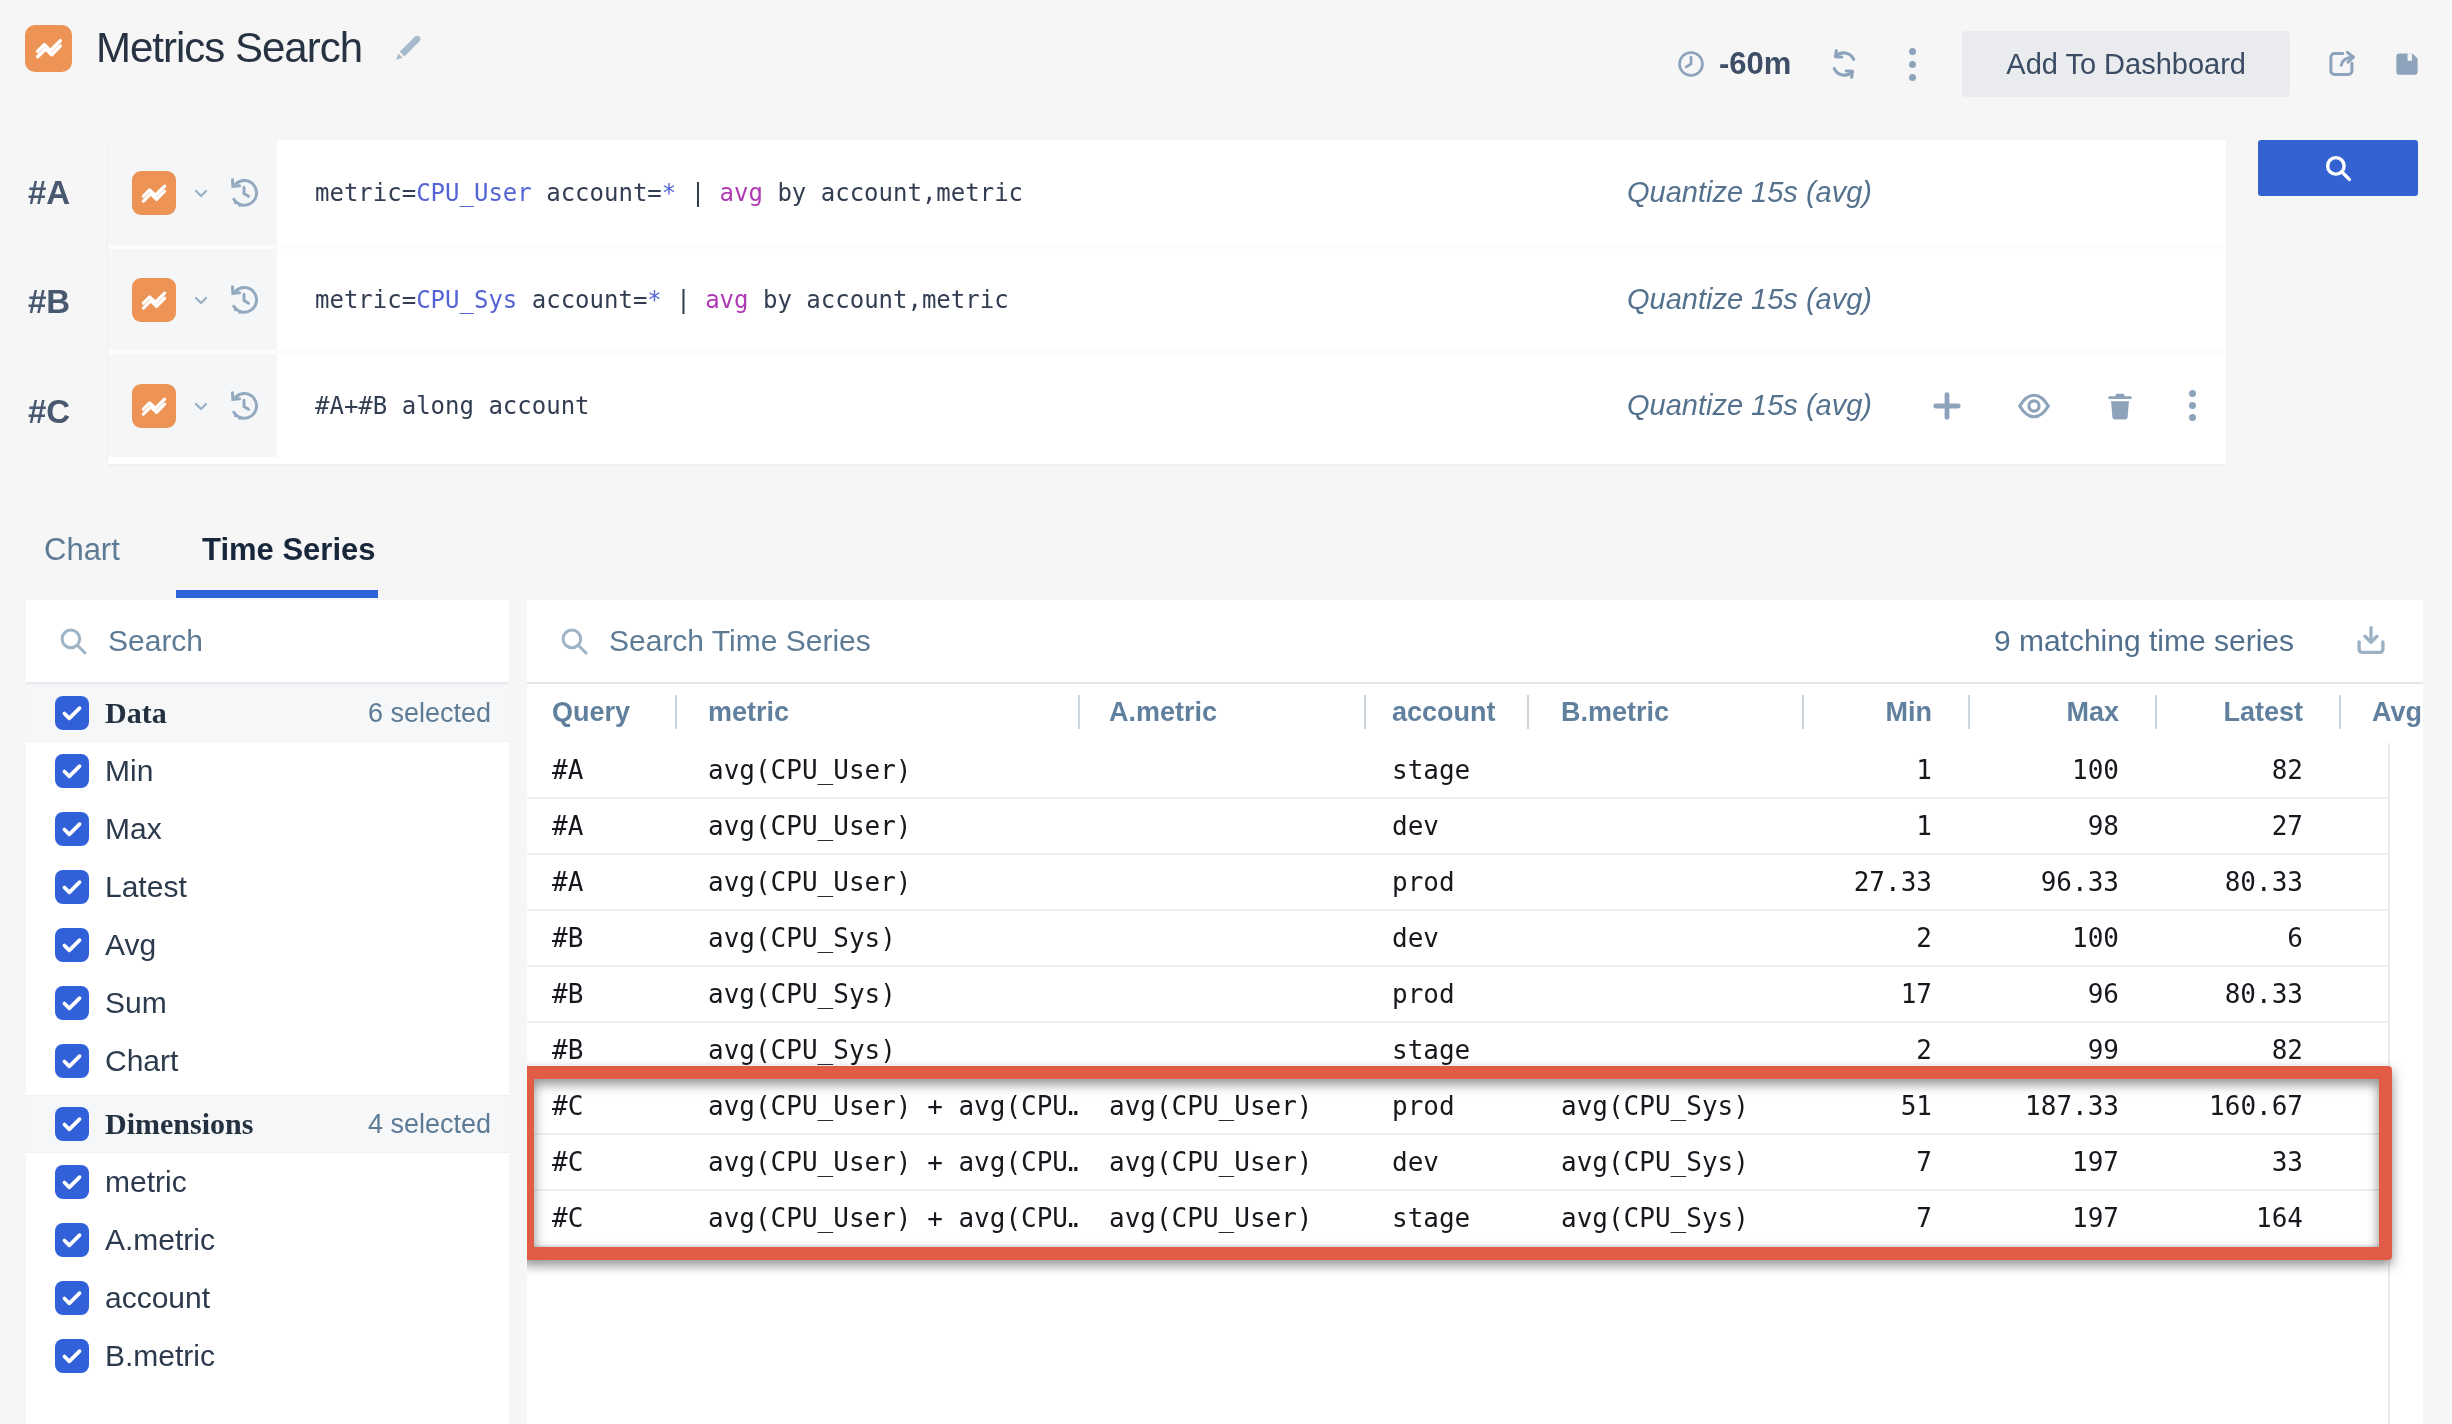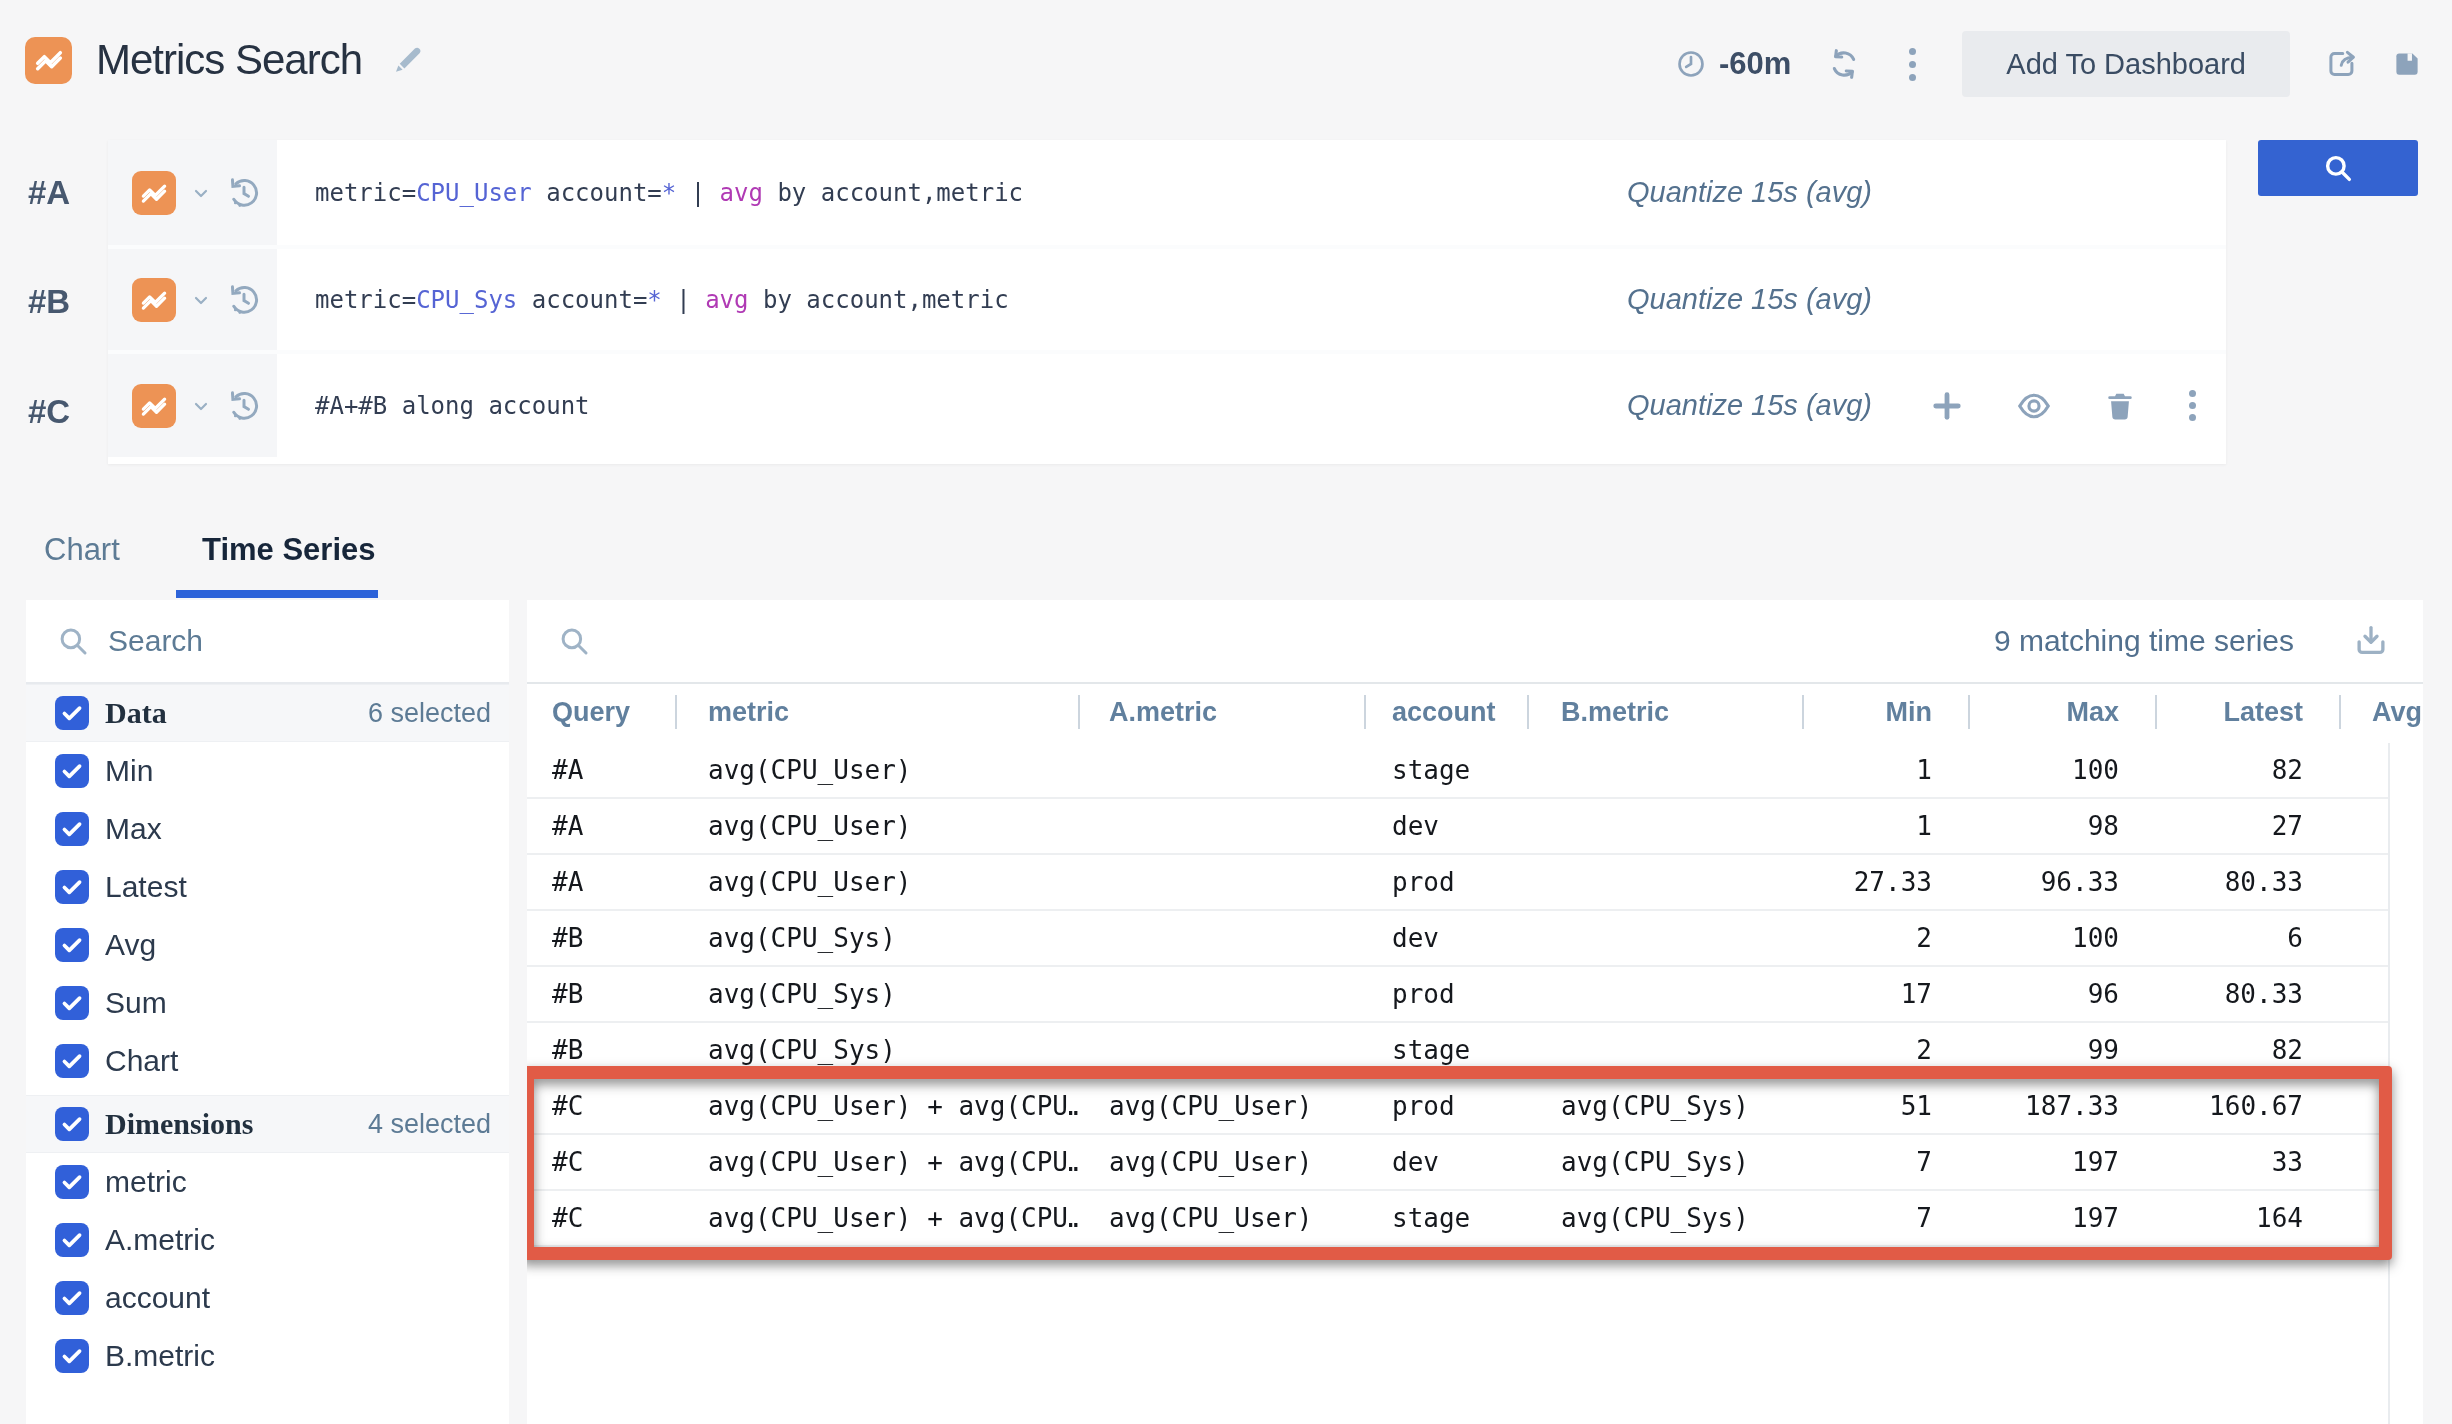--- a/index.html
+++ b/index.html
@@ -2,21 +2,21 @@
 <html><head>
 <meta charset="utf-8">
 <style>
   * { margin:0; padding:0; box-sizing:border-box; }
   html,body { background:#f6f6f7; }
   body { font-family:"Liberation Sans", sans-serif; }
   .screen { position:relative; width:2452px; height:1424px; overflow:hidden; background:#f6f6f7; }
   .icon svg { display:block; }
 
   
-  .title-wrap { position:absolute; left:25px; top:36px; display:flex; align-items:center; gap:24px; }
+  .title-wrap { position:absolute; left:25px; top:24px; display:flex; align-items:center; gap:24px; }
   .app-tile { width:47px; height:47px; border-radius:10px; background:#ed9355; display:flex; align-items:center; justify-content:center; }
   h1.page-title { font-size:42px; font-weight:500; letter-spacing:-1px; color:#273242; }
   .pencil-btn { margin-left:4px; cursor:pointer; }
 
   .topbar-right { position:absolute; right:28px; top:26px; height:76px; display:flex; align-items:center; }
   .tr-clock { margin-right:12px; }
   .time-range { font-size:31px; font-weight:600; color:#3d4e66; cursor:pointer; }
   .tr-refresh { margin-left:36px; cursor:pointer; }
   .kebab { margin-left:44px; display:flex; flex-direction:column; gap:6px; cursor:pointer; padding:4px; }
   .kebab i { width:7px; height:7px; border-radius:50%; background:#8da3bb; }
@@ -421,20 +421,21 @@
   </aside>
 
   <section class="tablepanel">
     <div class="table-toolbar">
       <span class="icon">
         <svg width="34" height="34" viewBox="0 0 24 24" fill="none" stroke="#9fb3c6" stroke-width="2.1" stroke-linecap="round">
           <circle cx="10.5" cy="10.5" r="6.2"></circle>
             <path d="M15.2 15.2 L20.5 20.5"></path>
         </svg>
       </span>
+      <input placeholder="Search Time Series" style="">
       <span class="matching">9 matching time series</span>
       <span class="icon dl">
         <svg width="38" height="38" viewBox="0 0 24 24" fill="none" stroke="#9db1c4" stroke-width="2.1" stroke-linecap="round" stroke-linejoin="round">
           <path d="M12 3.5 V12.5"></path>
             <polyline points="8.2,9 12,12.8 15.8,9"></polyline>
           <path d="M4.5 12.5 v4.8 a1.9 1.9 0 0 0 1.9 1.9 h11.2 a1.9 1.9 0 0 0 1.9 -1.9 V12.5"></path>
         </svg>
       </span>
     </div>
 

